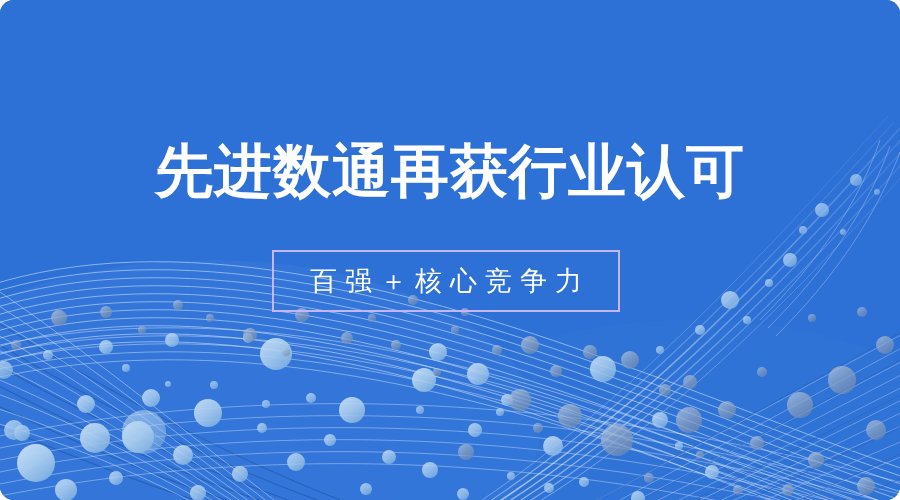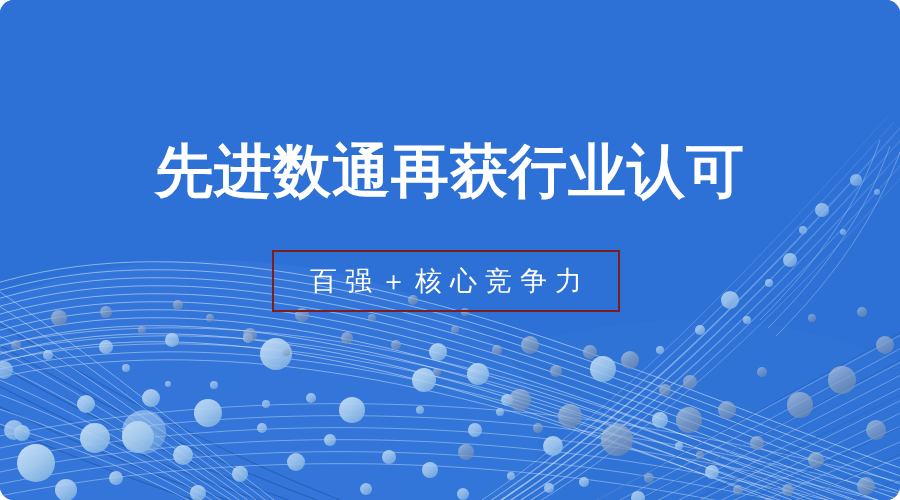--- a/index.html
+++ b/index.html
@@ -53,21 +53,21 @@
     white-space: nowrap;
   }
 
   #subtitle-box {
     position: absolute;
     left: 272px;
     top: 250px;
     width: 348px;
     height: 62px;
     box-sizing: border-box;
-    border: 2px solid #7f1d1d;
+    border: 2px solid #c4b5fd;
     display: flex;
     align-items: center;
     justify-content: center;
   }
 
   #subtitle-text {
     color: #ffffff;
     font-family: "Liberation Serif", "DejaVu Serif", serif;
     font-weight: 400;
     font-size: 27px;

